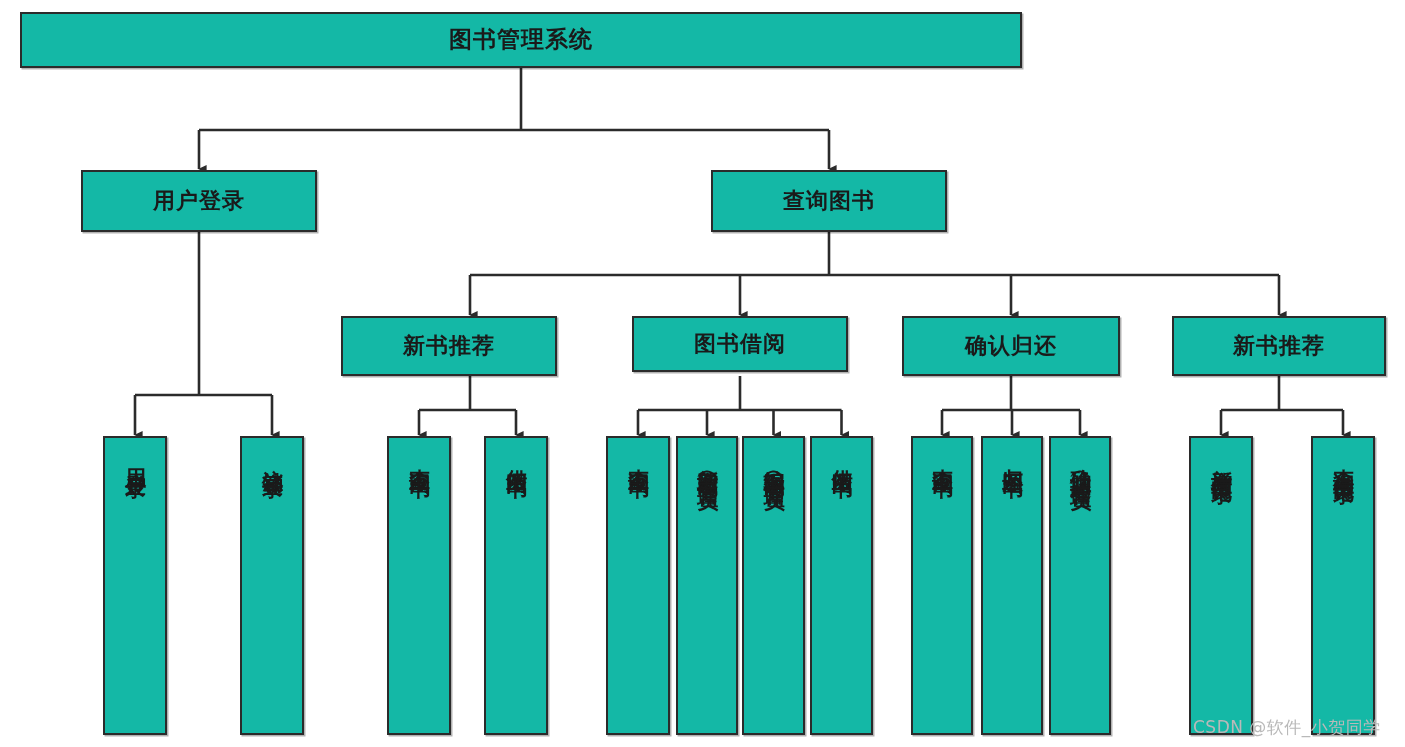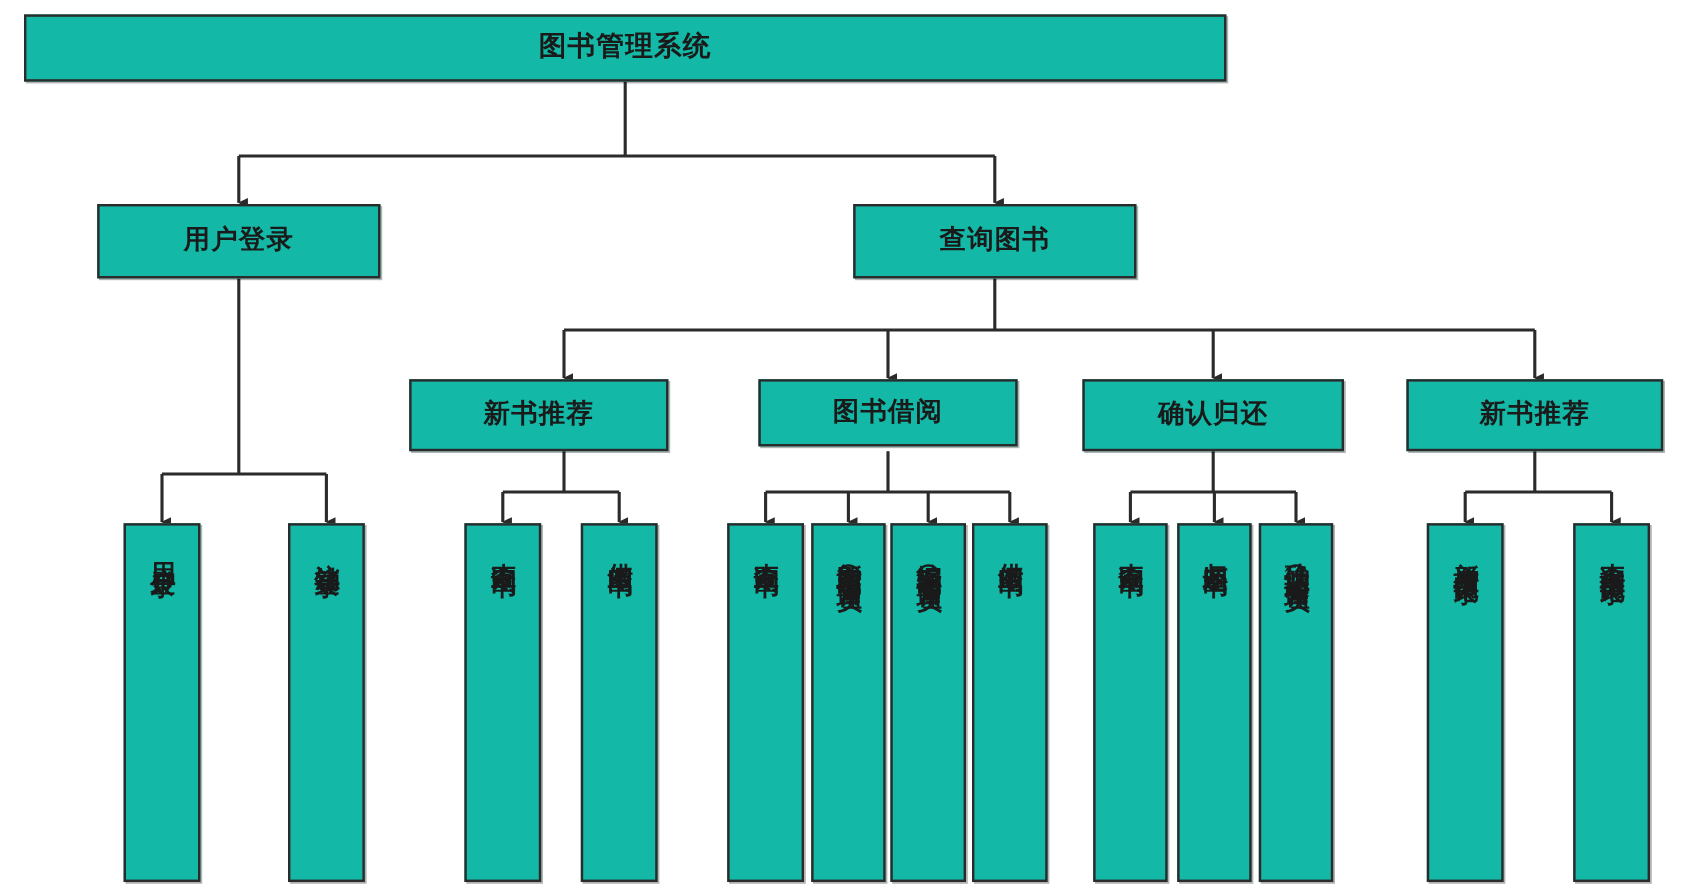--- a/index.html
+++ b/index.html
@@ -172,14 +172,15 @@
         <span class="vlabel">确认归还（管理员）</span>
       </div>
       <div class="node vertical leaf" style="left: 1189px; top: 436px; width: 64px; height: 299px;">
         <span class="vlabel">新增借阅记录</span>
       </div>
       <div class="node vertical leaf" style="left: 1311px; top: 436px; width: 64px; height: 299px;">
         <span class="vlabel">查询借阅记录</span>
       </div>
     </div>
 
+  <div class="watermark" style="left: 1193px; top: 716px;">CSDN @软件_小贺同学</div>
 
 </div>
 
 </body></html>

